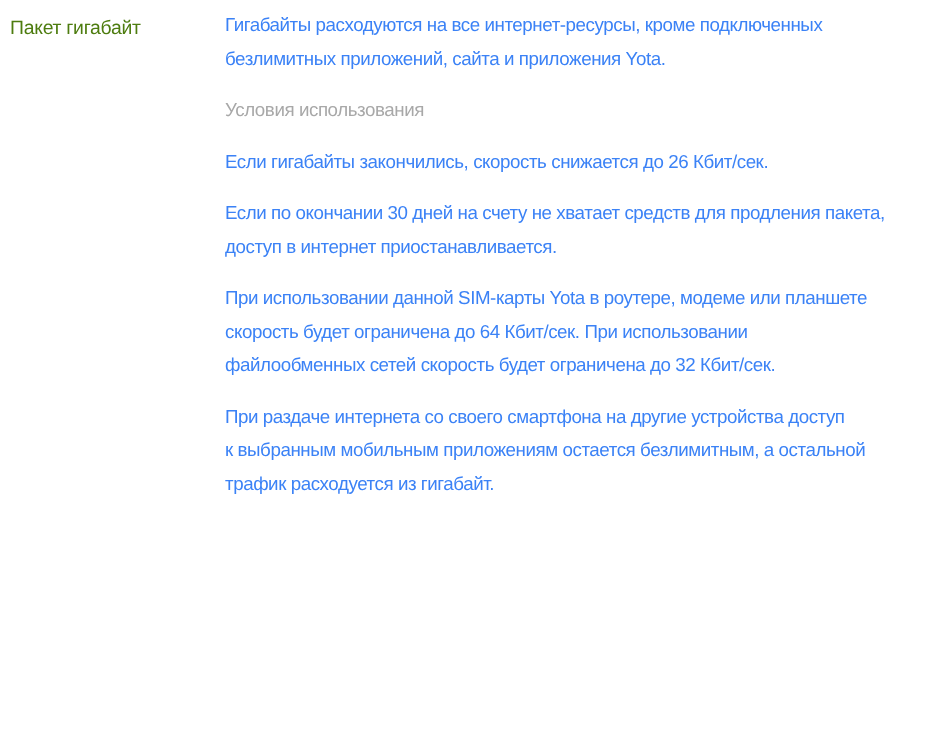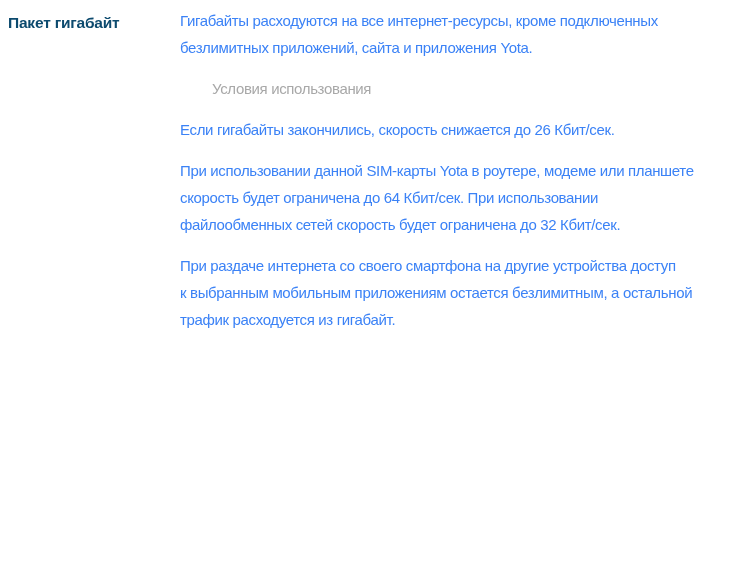--- a/index.html
+++ b/index.html
@@ -16,40 +16,39 @@
     height: 583px;
     align-items: flex-start;
   }
   .left-col {
     width: 180px;
     flex: 0 0 180px;
     padding: 13px 10px 0 8px;
   }
   .panel-heading {
     font-size: 15.5px;
-    font-weight: bold;
+    font-weight: normal;
     letter-spacing: -0.2px;
-    color: #0c4a6e;
+    color: #4d7c0f;
     line-height: 1.25;
   }
   .right-col {
     flex: 1 1 auto;
     padding-top: 7px;
   }
   .para {
     font-size: 15px;
     letter-spacing: -0.35px;
     line-height: 27px;
     color: #3b82f6;
     white-space: pre;        
     margin: 0 0 14px 0;
   }
   .para.muted {
     color: #a8a8a8;
-    margin-left: 32px;
   }
 </style>
 </head>
 <body>
 
 <div class="panel">
 
   <div class="left-col">
     <div class="panel-heading">Пакет гигабайт</div>
   </div>
@@ -57,20 +56,22 @@
   <div class="right-col">
     <p class="para">Гигабайты расходуются на все интернет-ресурсы, кроме подключенных
 безлимитных приложений, сайта и приложения Yota.</p>
 
 
     <p class="para muted">Условия использования</p>
 
 
     <p class="para">Если гигабайты закончились, скорость снижается до 26 Кбит/сек.</p>
 
+    <p class="para">Если по окончании 30 дней на счету не хватает средств для продления пакета,
+доступ в интернет приостанавливается.</p>
 
     <p class="para">При использовании данной SIM-карты Yota в роутере, модеме или планшете
 скорость будет ограничена до 64 Кбит/сек. При использовании
 файлообменных сетей скорость будет ограничена до 32 Кбит/сек.</p>
 
     <p class="para">При раздаче интернета со своего смартфона на другие устройства доступ
 к выбранным мобильным приложениям остается безлимитным, а остальной
 трафик расходуется из гигабайт.</p>
   </div>
 

